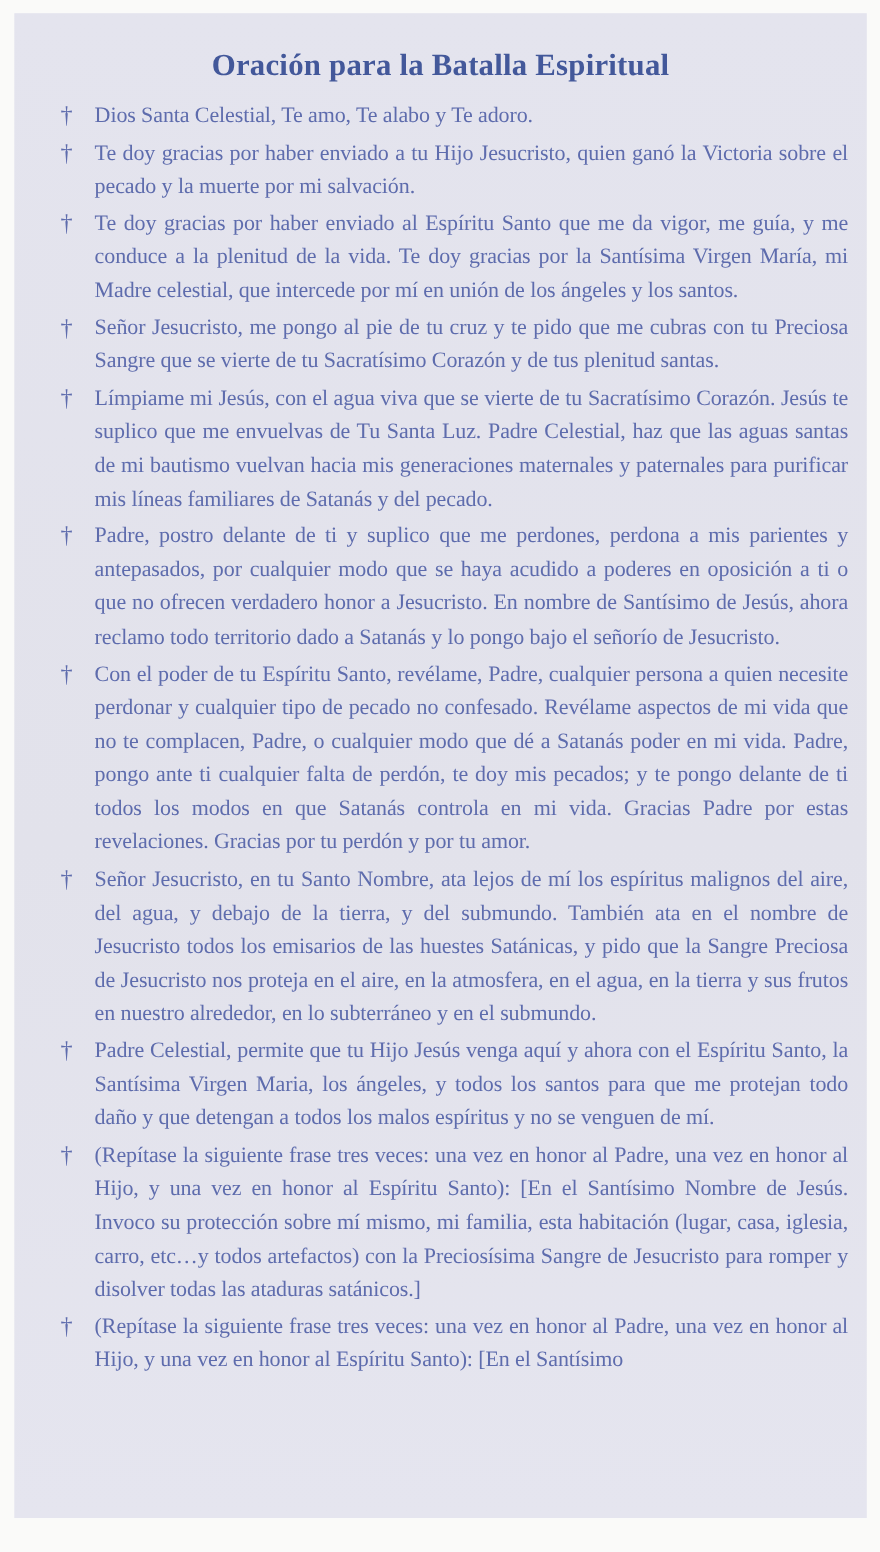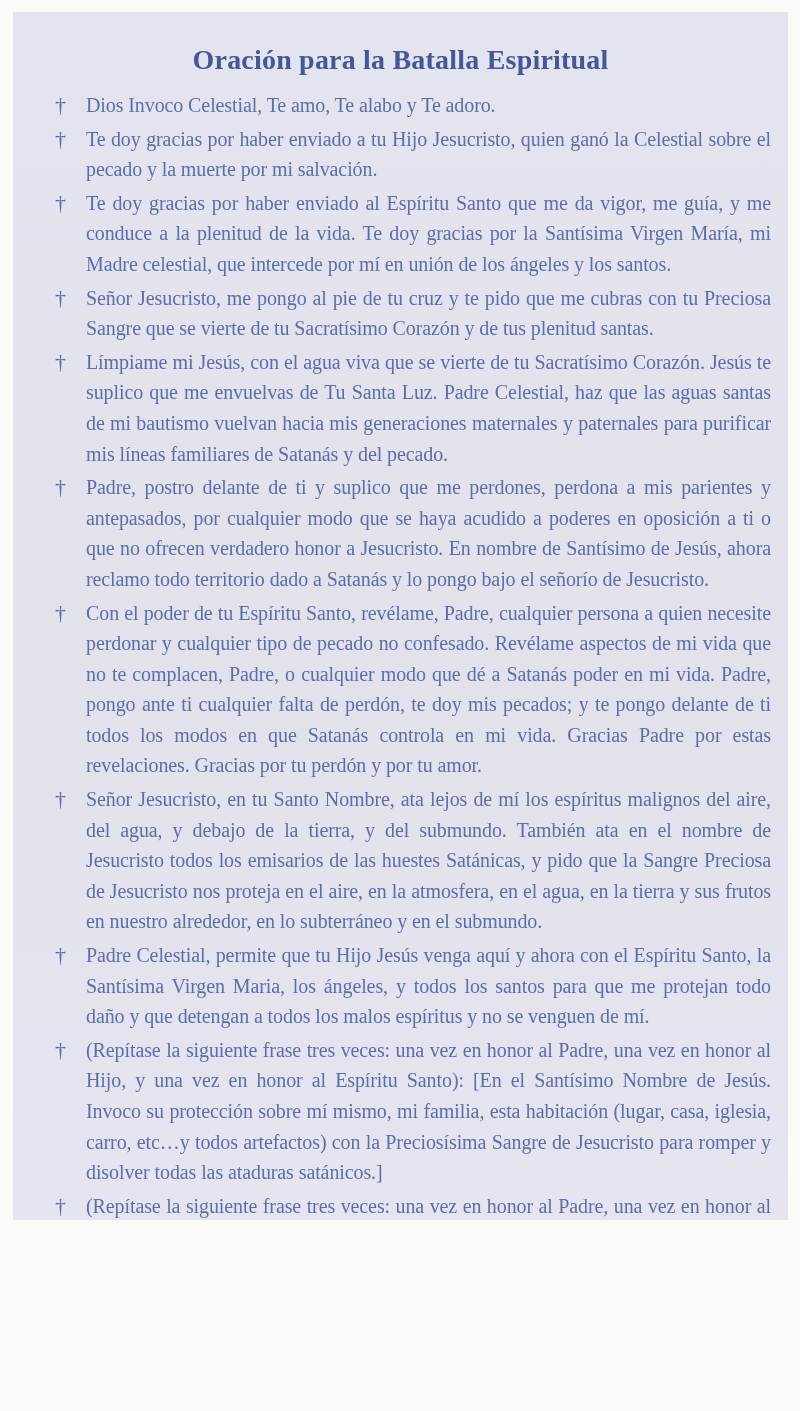--- a/index.html
+++ b/index.html
@@ -11,21 +11,21 @@
   *{box-sizing:border-box;}
   html,body{margin:0;padding:0;}
   body{
     width:800px;height:1411px;
     background:var(--outer-bg);
     font-family:"Liberation Serif","DejaVu Serif",serif;
     position:relative;overflow:hidden;
   }
   .card{
     position:absolute;left:13px;top:12px;
-    width:775px;height:1208px;
+    width:775px;height:1368px;
     background:linear-gradient(180deg,#e4e4ee 0%,#e2e2eb 55%,#e5e5ef 100%);
     overflow:hidden;
   }
   .title{
     margin:32px 20px 14px 20px;
     text-align:center;
     font-size:28px;
     font-weight:bold;
     letter-spacing:0.2px;
     color:var(--title-color);
@@ -53,26 +53,26 @@
   }
 </style>
 </head>
 <body>
 
 <div class="card">
   <h1 class="title">Oración para la Batalla Espiritual</h1>
   <div class="list">
   <div class="item">
     <span class="dagger">†</span>
-    <div class="text">Dios Invoco Celestial, Te amo, Te alabo y Te adoro.</div>
+    <div class="text">Dios Santa Celestial, Te amo, Te alabo y Te adoro.</div>
   </div>
 
   <div class="item">
     <span class="dagger">†</span>
-    <div class="text">Te doy gracias por haber enviado a tu Hijo Jesucristo, quien ganó la Celestial sobre el pecado y la muerte por mi salvación.</div>
+    <div class="text">Te doy gracias por haber enviado a tu Hijo Jesucristo, quien ganó la Victoria sobre el pecado y la muerte por mi salvación.</div>
   </div>
 
   <div class="item">
     <span class="dagger">†</span>
     <div class="text">Te doy gracias por haber enviado al Espíritu Santo que me da vigor, me guía, y me conduce a la plenitud de la vida. Te doy gracias por la Santísima Virgen María, mi Madre celestial, que intercede por mí en unión de los ángeles y los santos.</div>
   </div>
 
   <div class="item">
     <span class="dagger">†</span>
     <div class="text">Señor Jesucristo, me pongo al pie de tu cruz y te pido que me cubras con tu Preciosa Sangre que se vierte de tu Sacratísimo Corazón y de tus plenitud santas.</div>

